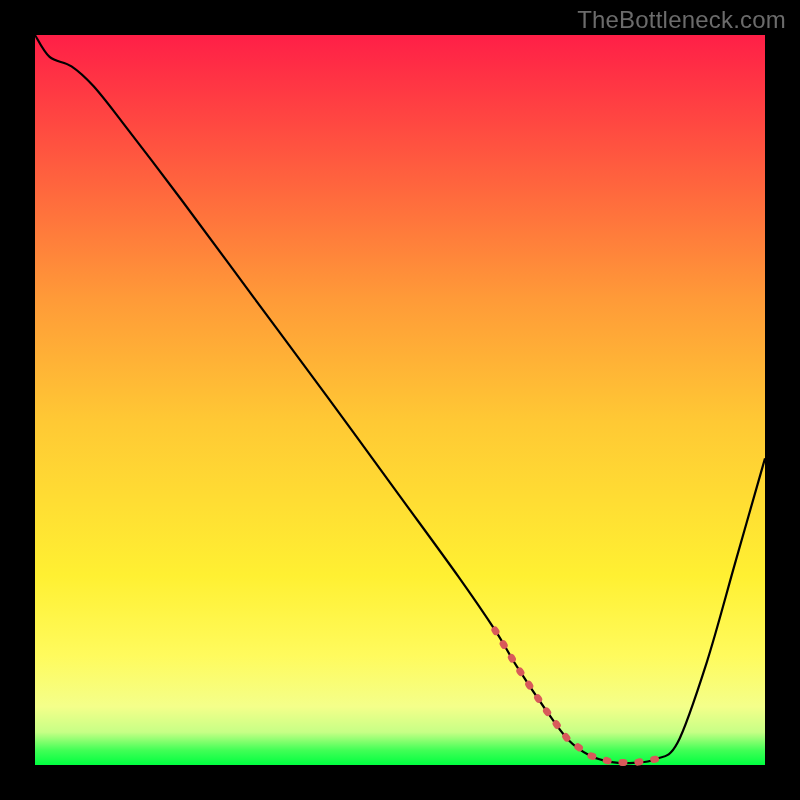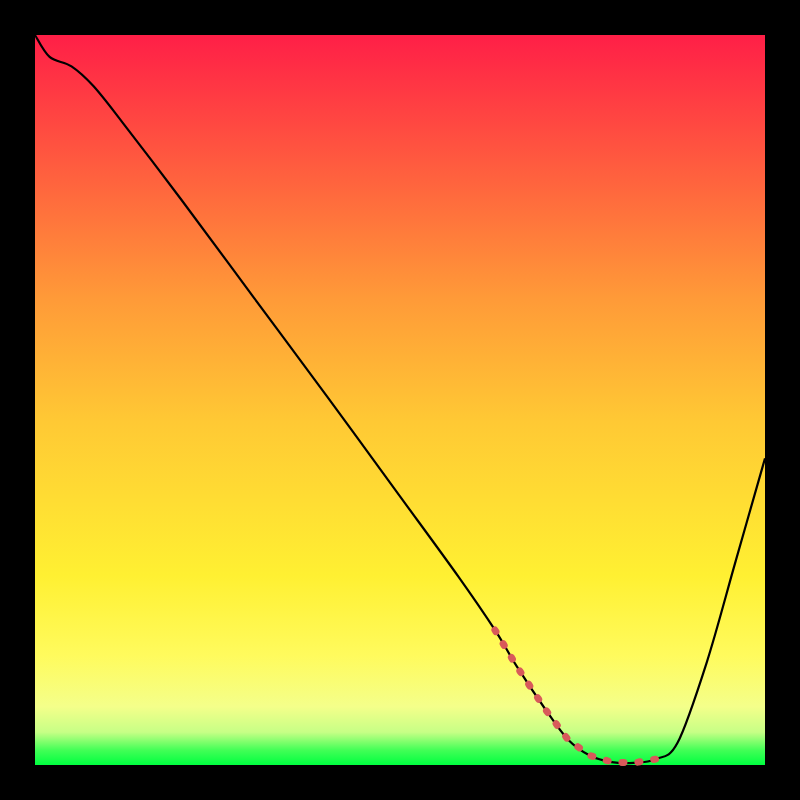--- a/index.html
+++ b/index.html
@@ -54,19 +54,20 @@
     top: 0;
     width: 730px;
     height: 730px;
     overflow: visible;
   }
 </style>
 </head>
 <body>
 
 <div class="frame">
+  <div class="watermark">TheBottleneck.com</div>
   <div class="plot">
     <svg class="curve" viewBox="0 0 730 730" preserveAspectRatio="none">
       <path d="M 0 0 C 2.433333333333333 3.6499999999999964 8.516666666666666 16.66833333333331 14.6 21.899999999999977 C 20.683333333333334 27.131666666666643 29.2 26.52333333333333 36.5 31.389999999999986 C 43.8 36.25666666666664 49.88333333333333 41.73166666666657 58.4 51.09999999999991 C 66.91666666666666 60.46833333333325 73 68.74166666666667 87.6 87.60000000000002 C 102.19999999999999 106.45833333333337 124.1 135.05 146 164.25 C 167.9 193.45 194.66666666666666 229.95000000000002 219 262.8 C 243.33333333333334 295.65000000000003 267.6666666666667 328.25666666666666 292 361.35 C 316.3333333333333 394.4433333333334 343.1 431.30833333333334 365 461.36 C 386.9 491.4116666666667 407.5833333333333 519.395 423.4 541.66 C 439.21666666666664 563.925 450.16666666666663 579.985 459.9 594.95 C 469.6333333333333 609.9150000000001 473.28333333333336 618.0666666666667 481.8 631.45 C 490.31666666666666 644.8333333333334 502.4833333333333 663.0833333333334 510.99999999999994 675.25 C 519.5166666666667 687.4166666666666 525.6 696.9066666666668 532.9 704.45 C 540.1999999999999 711.9933333333333 547.5 716.7383333333333 554.8 720.51 C 562.0999999999999 724.2816666666666 569.4000000000001 725.8633333333333 576.7 727.08 C 584 728.2966666666667 591.3 728.2966666666666 598.5999999999999 727.81 C 605.8999999999999 727.3233333333333 613.2 727.4449999999999 620.5 724.16 C 627.8 720.875 633.8833333333333 724.1600000000001 642.4 708.1 C 650.9166666666666 692.04 661.8666666666667 658.2166666666666 671.6 627.8 C 681.3333333333334 597.3833333333333 691.0666666666666 559.6666666666666 700.8 525.6 C 710.5333333333333 491.53333333333336 725.1333333333333 440.4333333333334 730 423.40000000000003" fill="none" stroke="#000" stroke-width="2.2"></path>
       <path d="M 459.9 594.95 L 481.8 631.45 L 510.99999999999994 675.25 L 532.9 704.45 L 554.8 720.51 L 576.7 727.08 L 598.5999999999999 727.81 L 620.5 724.16" fill="none" stroke="#d85a5a" stroke-width="7" stroke-linecap="round" stroke-dasharray="2 14"></path>
     </svg>
   </div>
 </div>
 
 </body></html>

